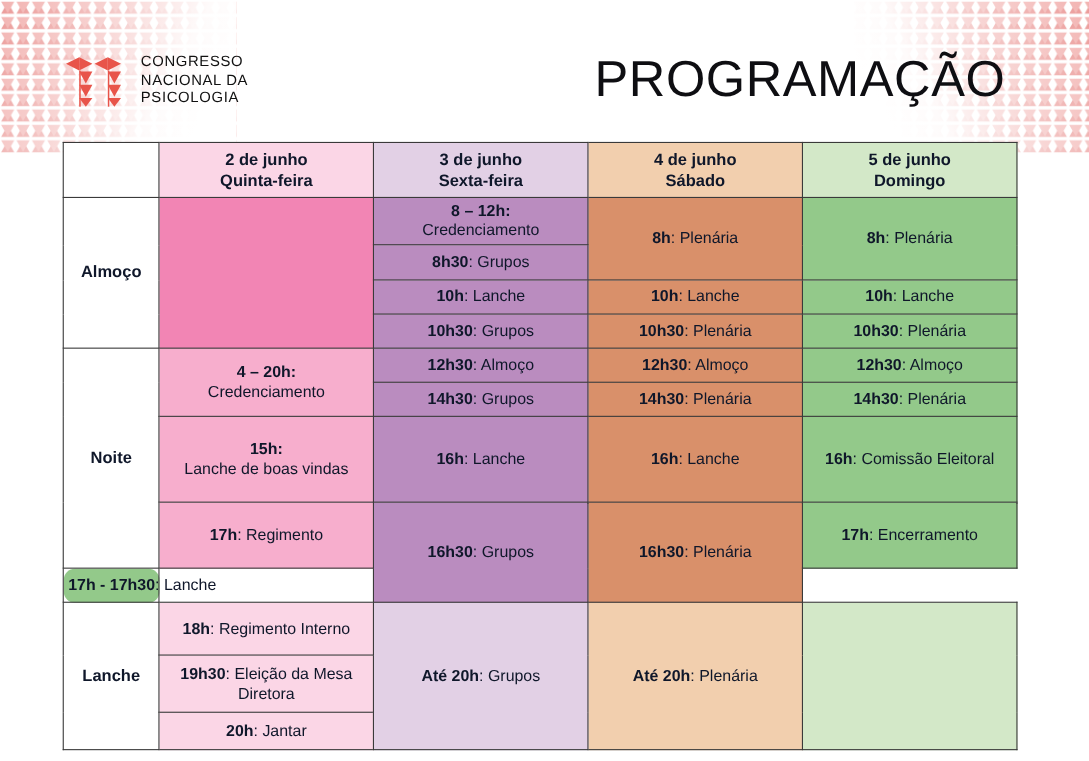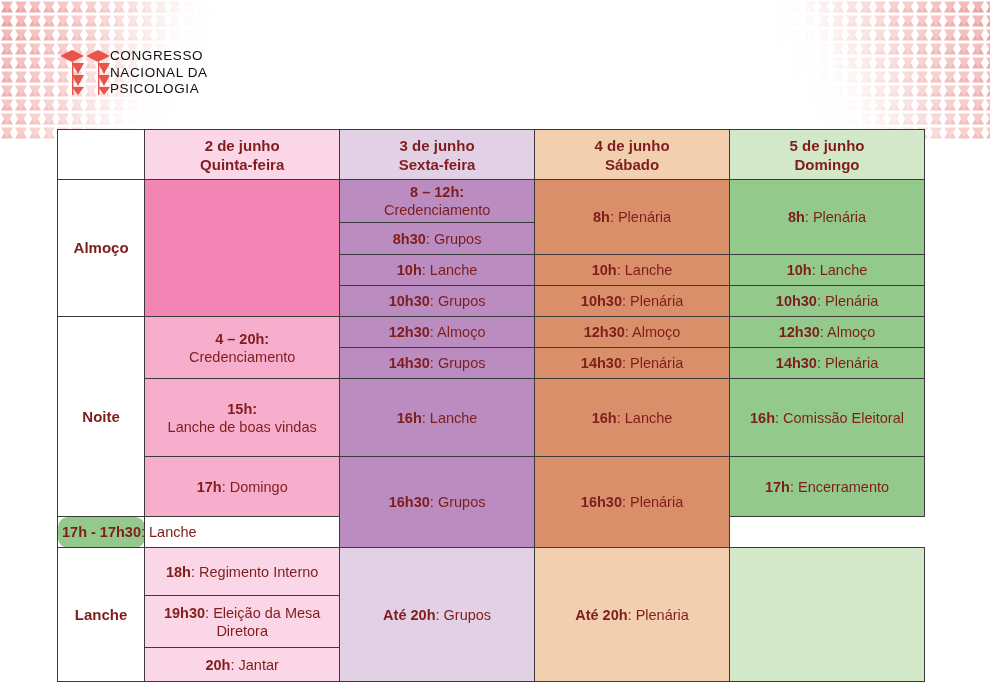--- a/index.html
+++ b/index.html
@@ -30,22 +30,22 @@
   
   .header {
     position: absolute;
     left: 0; top: 0;
     width: 990px; height: 122px;
   }
   .logo-wrap {
     position: absolute;
     left: 58px; top: 48px;
     display: flex;
-    align-items: flex-start;
-    gap: 0;
+    align-items: flex-end;
+    gap: 18px;
   }
   .logo-mark { width: 52px; height: 48px; display: block; }
   .logo-text {
     font-family: "Liberation Sans", sans-serif;
     font-size: 13.5px;
     line-height: 16.5px;
     letter-spacing: 0.6px;
     color: #111111;
     font-weight: 400;
     white-space: pre-line;
@@ -69,21 +69,21 @@
     border-collapse: collapse;
     table-layout: fixed;
   }
   .sched td {
     border: 1px solid #3a3a3a;
     padding: 3px 4px;
     text-align: center;
     vertical-align: middle;
     font-size: 14.5px;
     line-height: 18px;
-    color: #7f1d1d;
+    color: #0f172a;
     font-weight: 400;
   }
   .sched td b { font-weight: 700; }
   .col-period { width: 85px; }
   .col-day    { width: 190px; }
 
   td.period {
     background: #ffffff;
     font-weight: 700;
     font-size: 15px;
@@ -165,20 +165,21 @@
           <polygon points="40,27 52,27 46,38"></polygon>
           <polygon points="14,39 26,39 20,47"></polygon>
           <polygon points="40,39 52,39 46,47"></polygon>
           <rect x="14" y="14" width="1.4" height="33"></rect>
           <rect x="40" y="14" width="1.4" height="33"></rect>
         </g>
       </svg>
       <div class="logo-text"><span>CONGRESSO</span><br><span>NACIONAL DA</span><br><span>PSICOLOGIA</span></div>
     </div>
 
+    <div class="page-title">PROGRAMAÇÃO</div>
   </div>
 
   <table class="sched">
     <colgroup>
       <col class="col-period">
         <col class="col-day">
         <col class="col-day">
         <col class="col-day">
         <col class="col-day">
     </colgroup>
@@ -280,21 +281,21 @@
         </td>
         <td class="c3" rowspan="2">
           <b>16h</b><span>: Lanche</span>
         </td>
         <td class="c4" rowspan="2">
           <b>16h</b><span>: Comissão Eleitoral</span>
         </td>
       </tr>
       <tr>
         <td class="c1m" rowspan="2" style="height:60px">
-          <b>17h</b><span>: Domingo</span>
+          <b>17h</b><span>: Regimento</span>
         </td>
       </tr>
       <tr>
         <td class="c2" rowspan="2">
           <b>16h30</b><span>: Grupos</span>
         </td>
         <td class="c3" rowspan="2">
           <b>16h30</b><span>: Plenária</span>
         </td>
         <td class="c4" style="height:31px">

